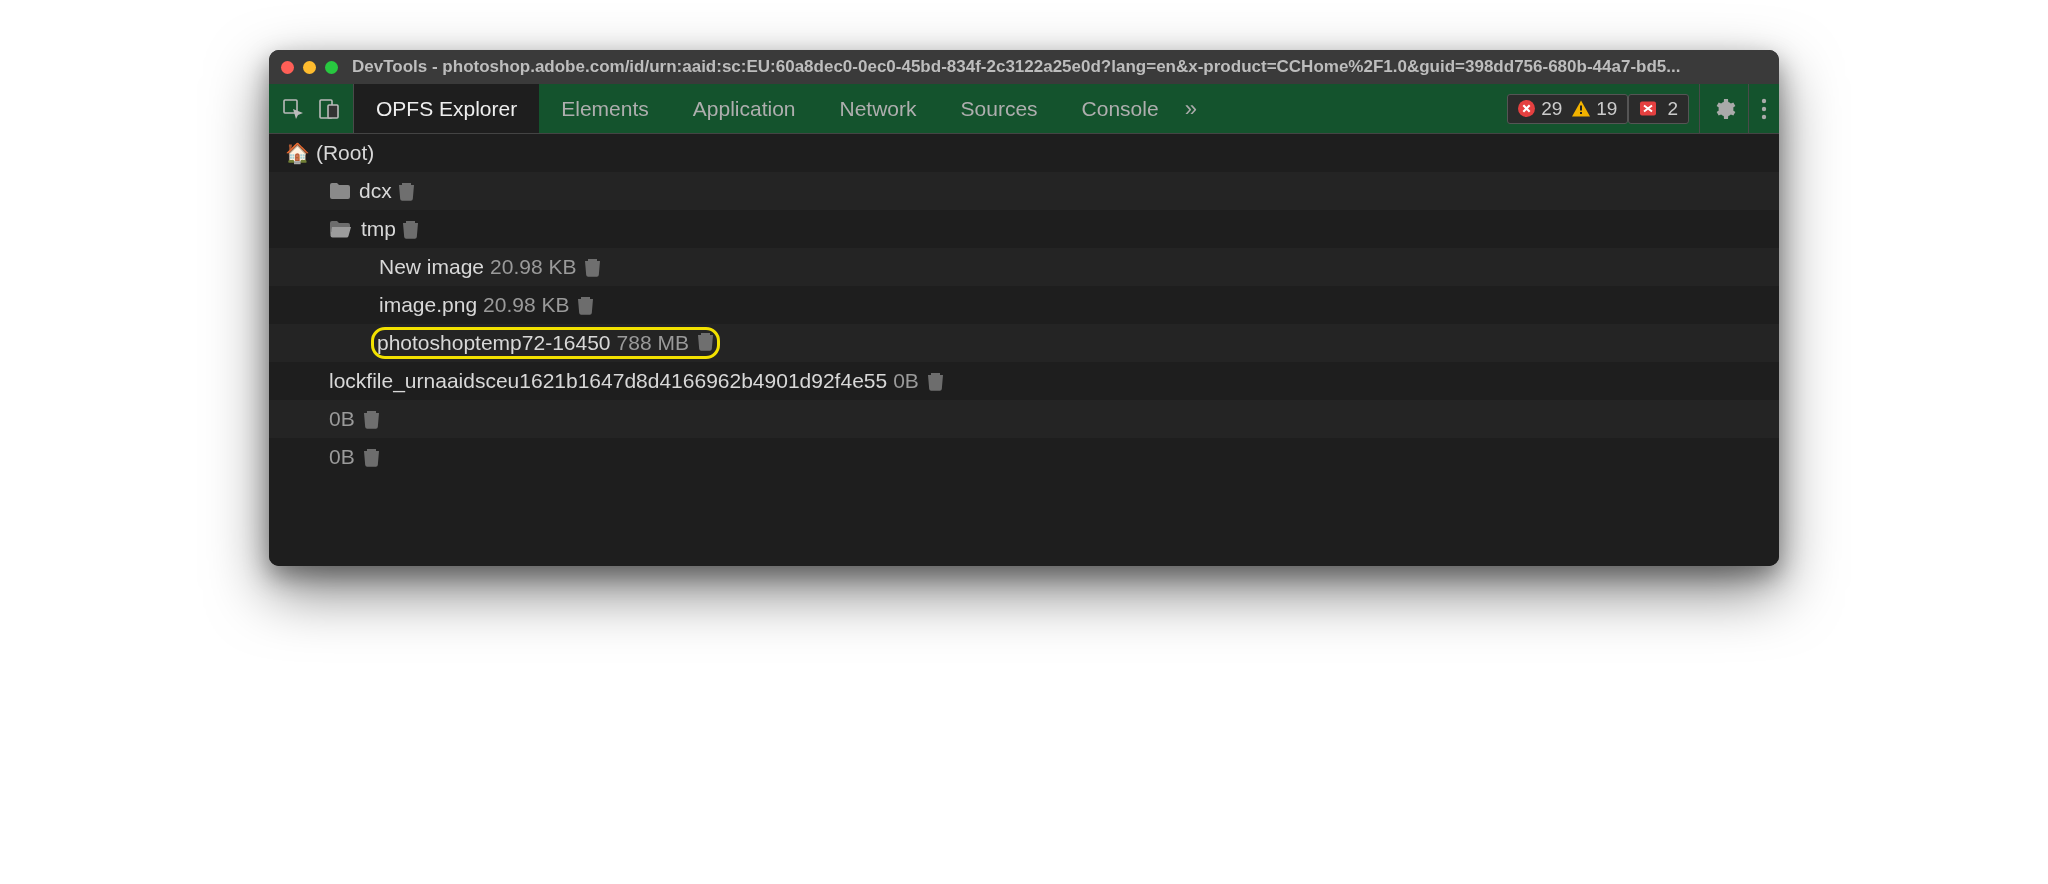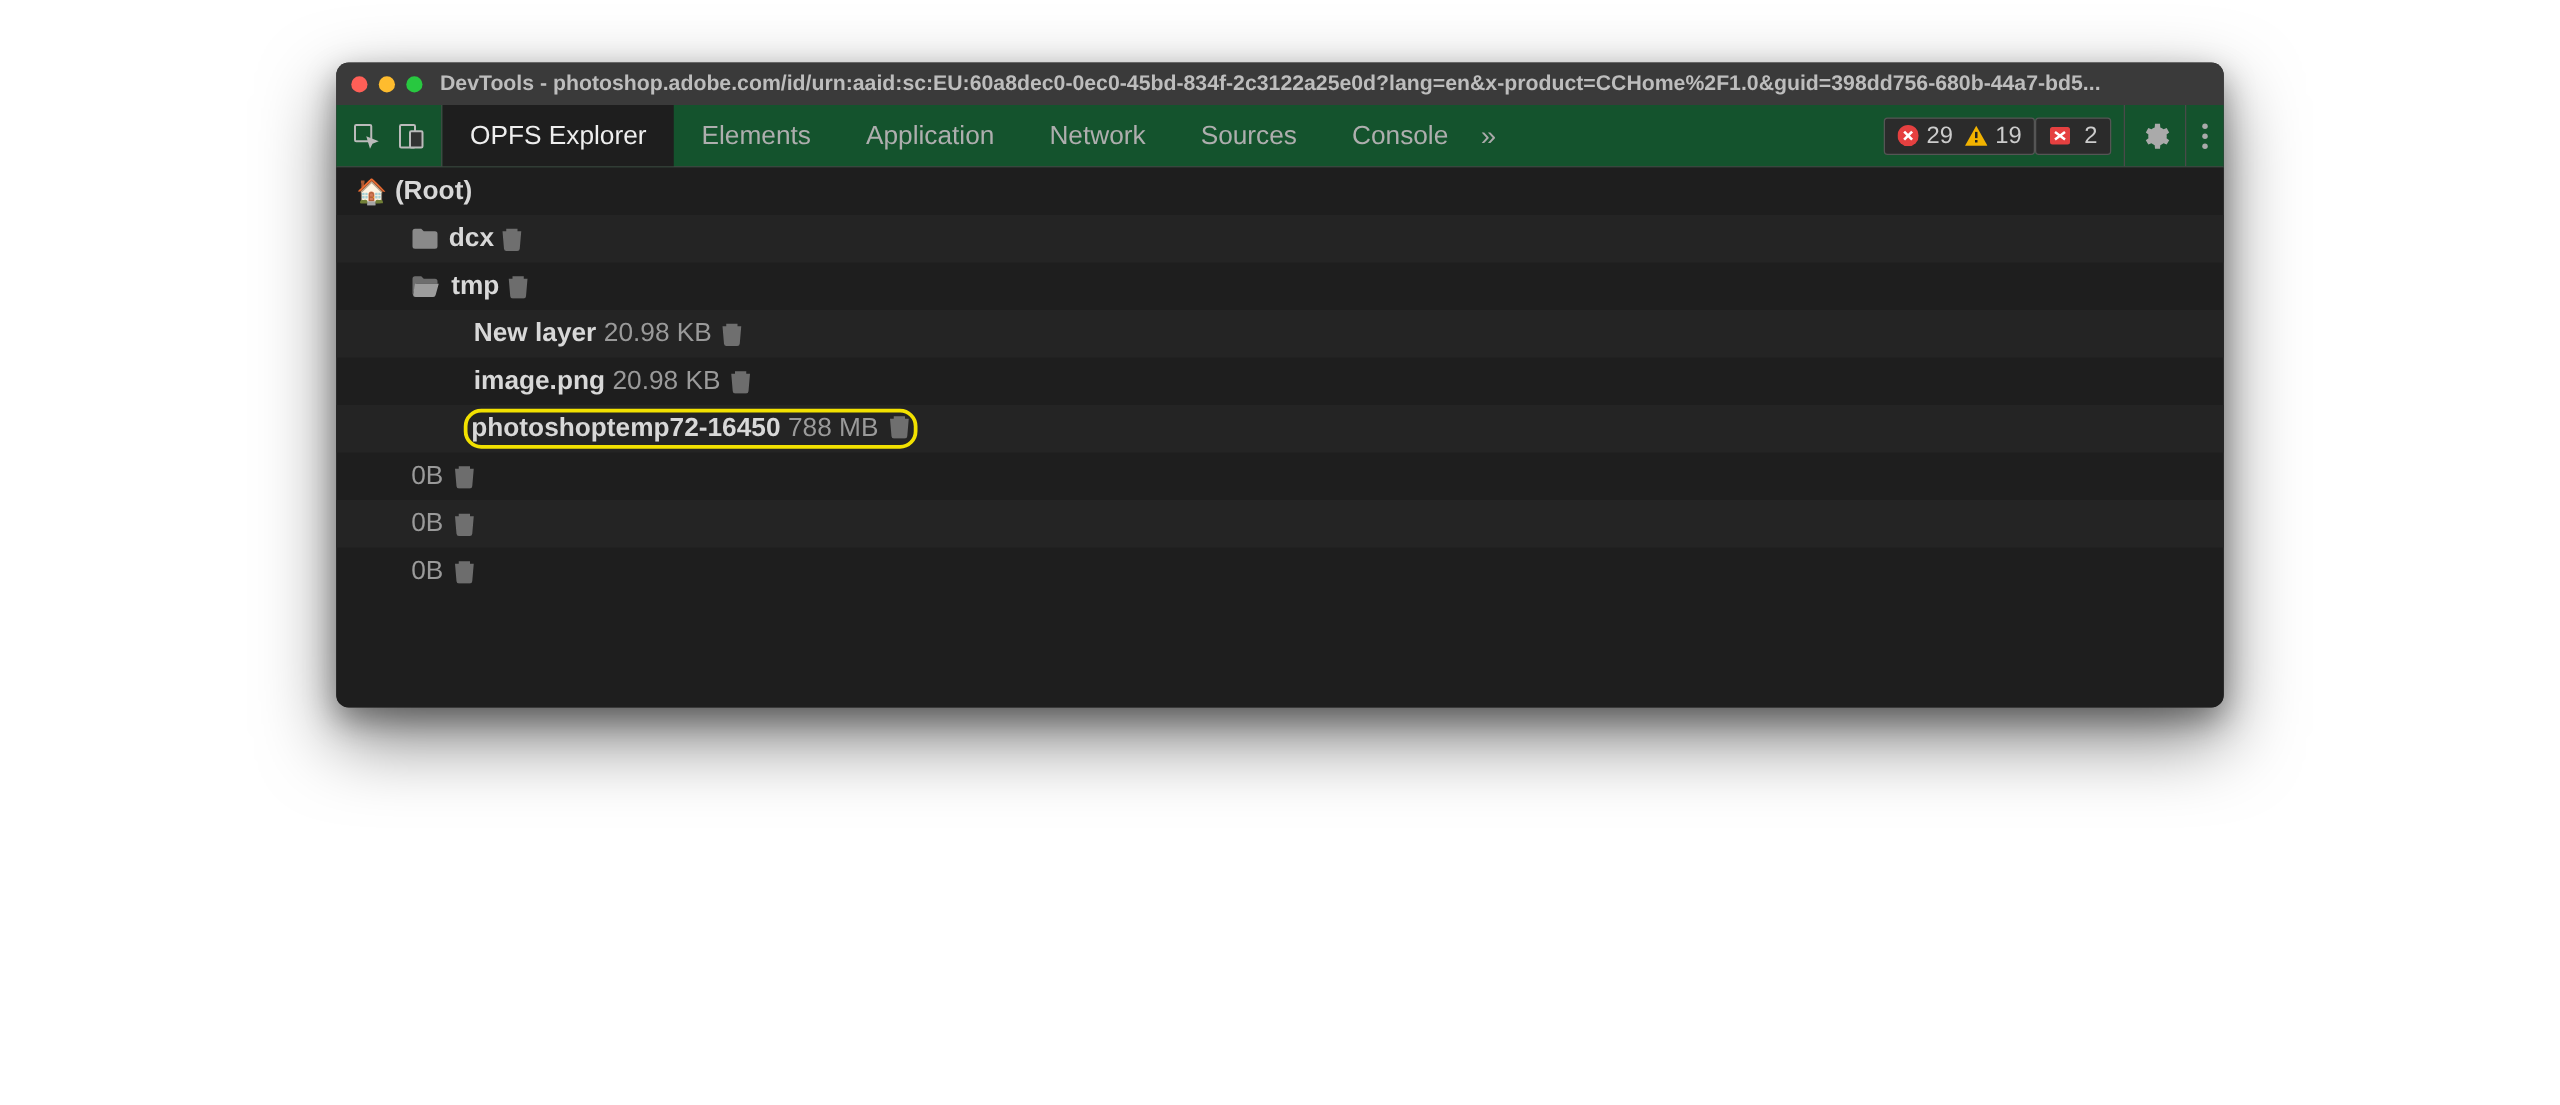--- a/index.html
+++ b/index.html
@@ -72,21 +72,21 @@
   svg { display:block; }
   .content { background:#1e1e1e; padding-bottom: 90px; }
   .row {
     display:flex; align-items:center;
     height: 38px;
     padding-left: 16px;
     font-size: 21px;
     color:#d8d8d8;
   }
   .row.alt { background:#242424; }
-  .row .text { margin-right: 6px; font-weight: bold; }
+  .row .text { margin-right: 6px; }
   .row .size { color:#9a9a9a; margin-right: 8px; }
   .indent-1 { padding-left: 60px; }
   .indent-2 { padding-left: 110px; }
   .folder-icon, .file-trash { margin-right:8px; }
   .highlight {
     border: 3px solid #f2e100;
     border-radius: 14px;
     padding: 1px 3px;
     display:inline-flex;
     align-items:flex-start;
@@ -218,21 +218,21 @@
       </span>
       <span class="text">tmp</span>
       <span class="trash ico">
         <svg width="17" height="20" viewBox="0 0 17 20">
             <path d="M1 4h15l-1.2 14a2 2 0 01-2 1.8H4.2a2 2 0 01-2-1.8L1 4zm3-2h9v2H4V2z" fill="#888"></path>
           </svg>
       </span>
     </div>
 
     <div class="row alt indent-2">
-      <span class="text">New layer</span>
+      <span class="text">New image</span>
       <span class="size">20.98 KB</span>
       <span class="trash ico">
         <svg width="17" height="20" viewBox="0 0 17 20">
             <path d="M1 4h15l-1.2 14a2 2 0 01-2 1.8H4.2a2 2 0 01-2-1.8L1 4zm3-2h9v2H4V2z" fill="#888"></path>
           </svg>
       </span>
     </div>
 
     <div class="row indent-2">
       <span class="text">image.png</span>
@@ -250,20 +250,21 @@
         <span class="size">788 MB</span>
         <span class="trash ico">
           <svg width="17" height="20" viewBox="0 0 17 20">
               <path d="M1 4h15l-1.2 14a2 2 0 01-2 1.8H4.2a2 2 0 01-2-1.8L1 4zm3-2h9v2H4V2z" fill="#888"></path>
             </svg>
         </span>
       </span>
     </div>
 
     <div class="row indent-1">
+      <span class="text">lockfile_urnaaidsceu1621b1647d8d4166962b4901d92f4e55</span>
       <span class="size">0B</span>
       <span class="trash ico">
         <svg width="17" height="20" viewBox="0 0 17 20">
             <path d="M1 4h15l-1.2 14a2 2 0 01-2 1.8H4.2a2 2 0 01-2-1.8L1 4zm3-2h9v2H4V2z" fill="#888"></path>
           </svg>
       </span>
     </div>
 
     <div class="row alt indent-1">
       <span class="size">0B</span>

